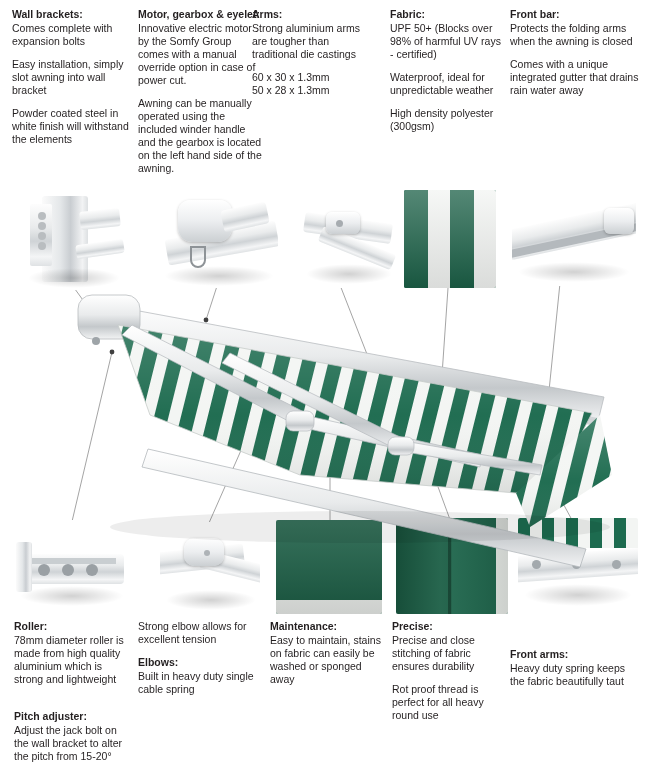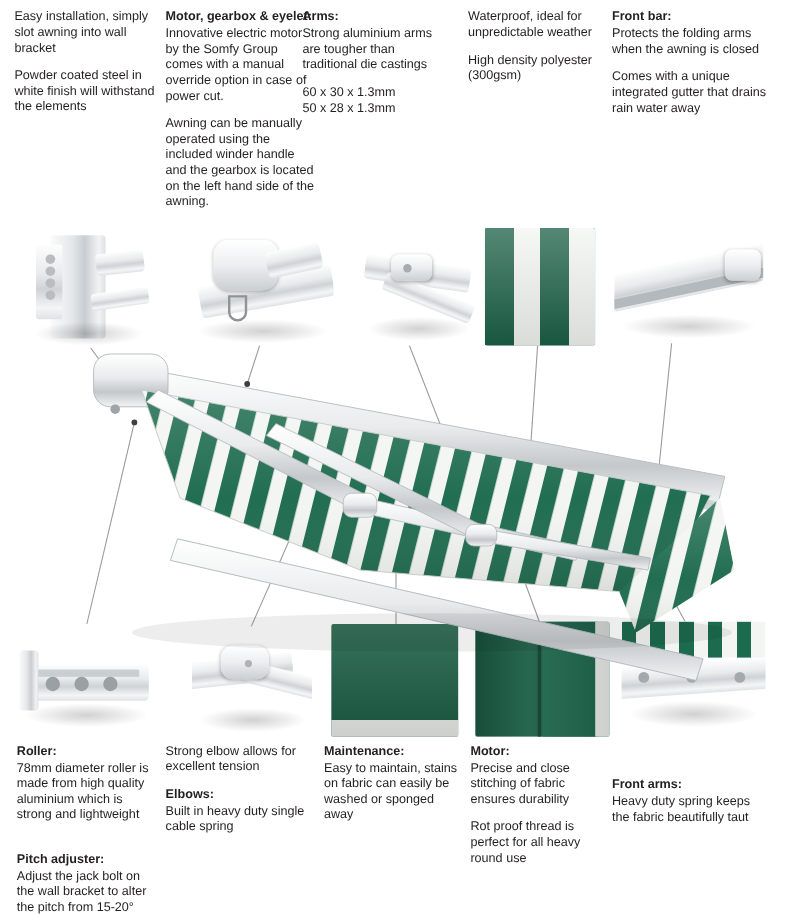--- a/index.html
+++ b/index.html
@@ -91,36 +91,38 @@
     border-radius: 10px;
     box-shadow: 0 1px 3px rgba(0,0,0,0.25);
   }
 </style>
 </head>
 <body>
 
 <div id="stage">
 
   <div class="callout" id="c-wall">
+    <p><span class="hd">Wall brackets:</span><span>Comes complete with expansion bolts</span></p>
     <p>Easy installation, simply slot awning into wall bracket</p>
     <p>Powder coated steel in white finish will withstand the elements</p>
   </div>
 
   <div class="callout" id="c-motor">
     <p><span class="hd">Motor, gearbox &amp; eyelet:</span><span>Innovative electric motor by the Somfy Group comes with a manual override option in case of power cut.</span></p>
     <p>Awning can be manually operated using the included winder handle and the gearbox is located on the left hand side of the awning.</p>
   </div>
 
   <div class="callout" id="c-arms">
     <p><span class="hd">Arms:</span><span>Strong aluminium arms are tougher than traditional die castings</span></p>
     <p>60 x 30 x 1.3mm</p>
     <p style="margin-top:-10px">50 x 28 x 1.3mm</p>
   </div>
 
   <div class="callout" id="c-fabric">
+    <p><span class="hd">Fabric:</span><span>UPF 50+ (Blocks over 98% of harmful UV rays - certified)</span></p>
     <p>Waterproof, ideal for unpredictable weather</p>
     <p>High density polyester (300gsm)</p>
   </div>
 
   <div class="callout" id="c-frontbar">
     <p><span class="hd">Front bar:</span><span>Protects the folding arms when the awning is closed</span></p>
     <p>Comes with a unique integrated gutter that drains rain water away</p>
   </div>
 
   <div class="callout" id="c-roller">
@@ -131,21 +133,21 @@
   <div class="callout" id="c-elbows">
     <p>Strong elbow allows for excellent tension</p>
     <p><span class="hd">Elbows:</span><span>Built in heavy duty single cable spring</span></p>
   </div>
 
   <div class="callout" id="c-maint">
     <p><span class="hd">Maintenance:</span><span>Easy to maintain, stains on fabric can easily be washed or sponged away</span></p>
   </div>
 
   <div class="callout" id="c-thread">
-    <p><span class="hd">Motor:</span><span>Precise and close stitching of fabric ensures durability</span></p>
+    <p><span class="hd">Precise:</span><span>Precise and close stitching of fabric ensures durability</span></p>
     <p>Rot proof thread is perfect for all heavy round use</p>
   </div>
 
   <div class="callout" id="c-frontarm">
     <p><span class="hd">Front arms:</span><span>Heavy duty spring keeps the fabric beautifully taut</span></p>
   </div>
 
   <svg class="lines" viewBox="0 0 654 764">
     <g stroke="#9a9a9a" stroke-width="0.9" fill="none">
 

